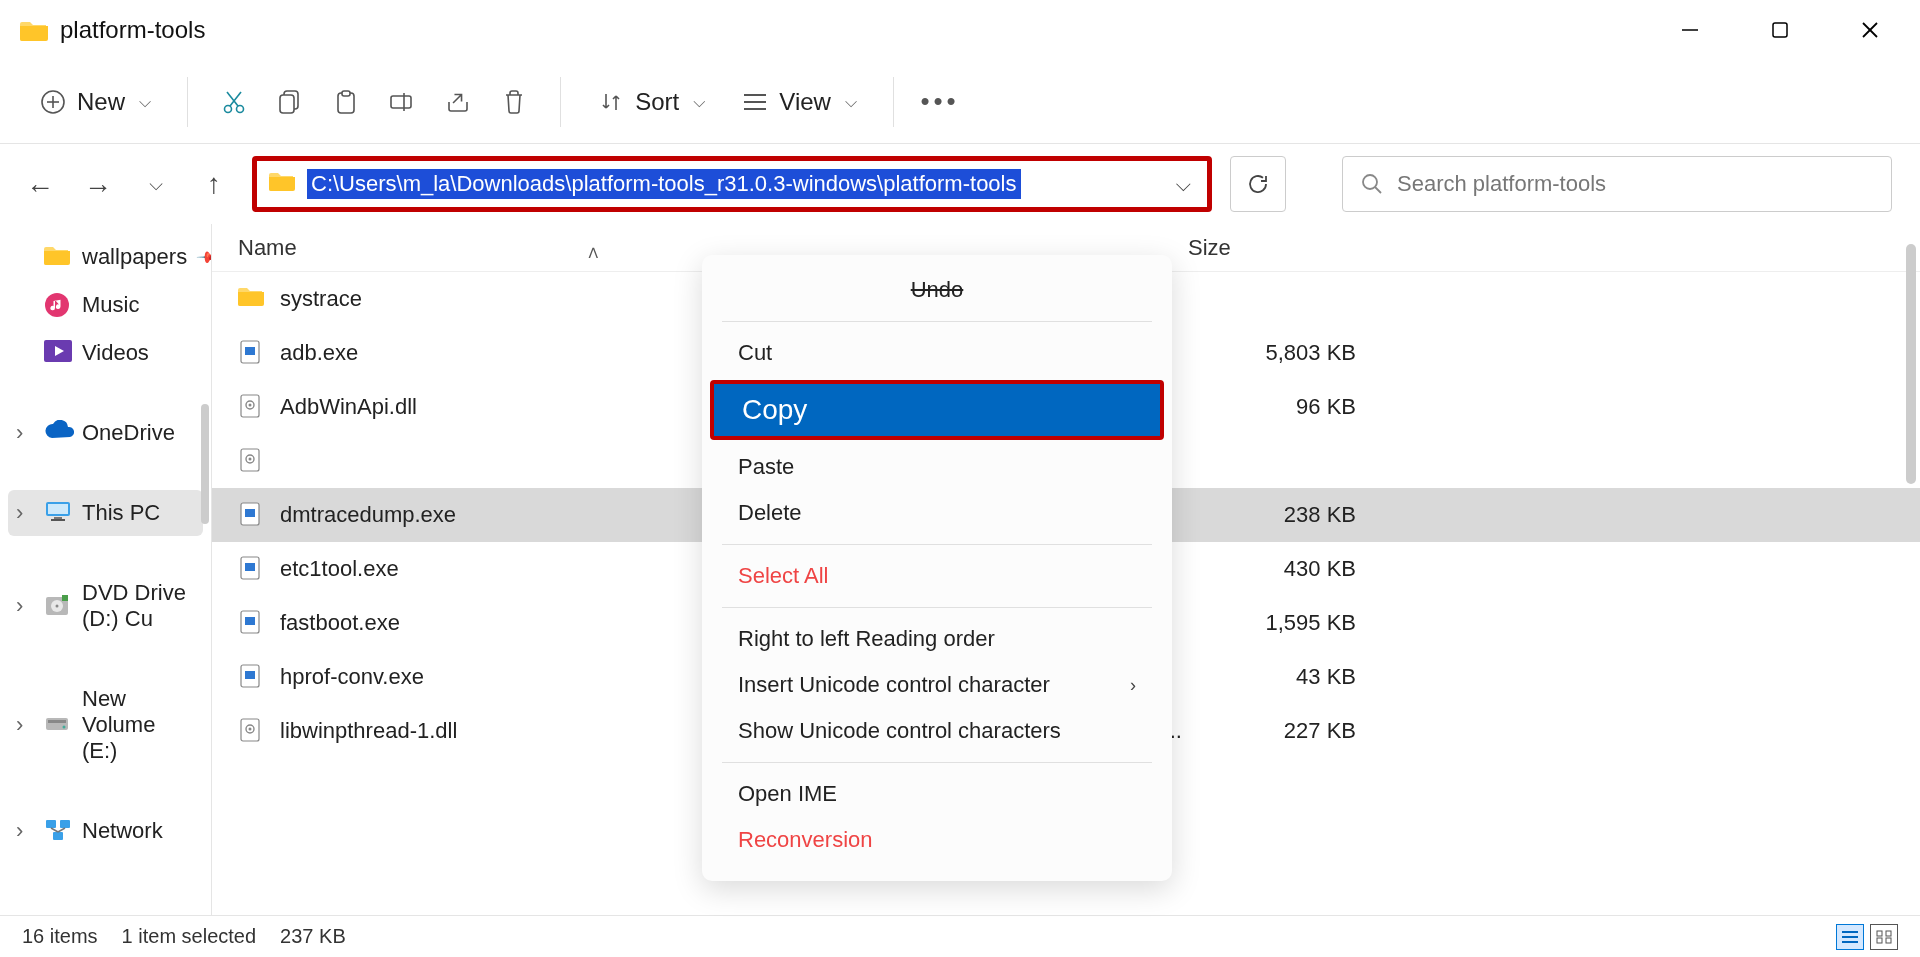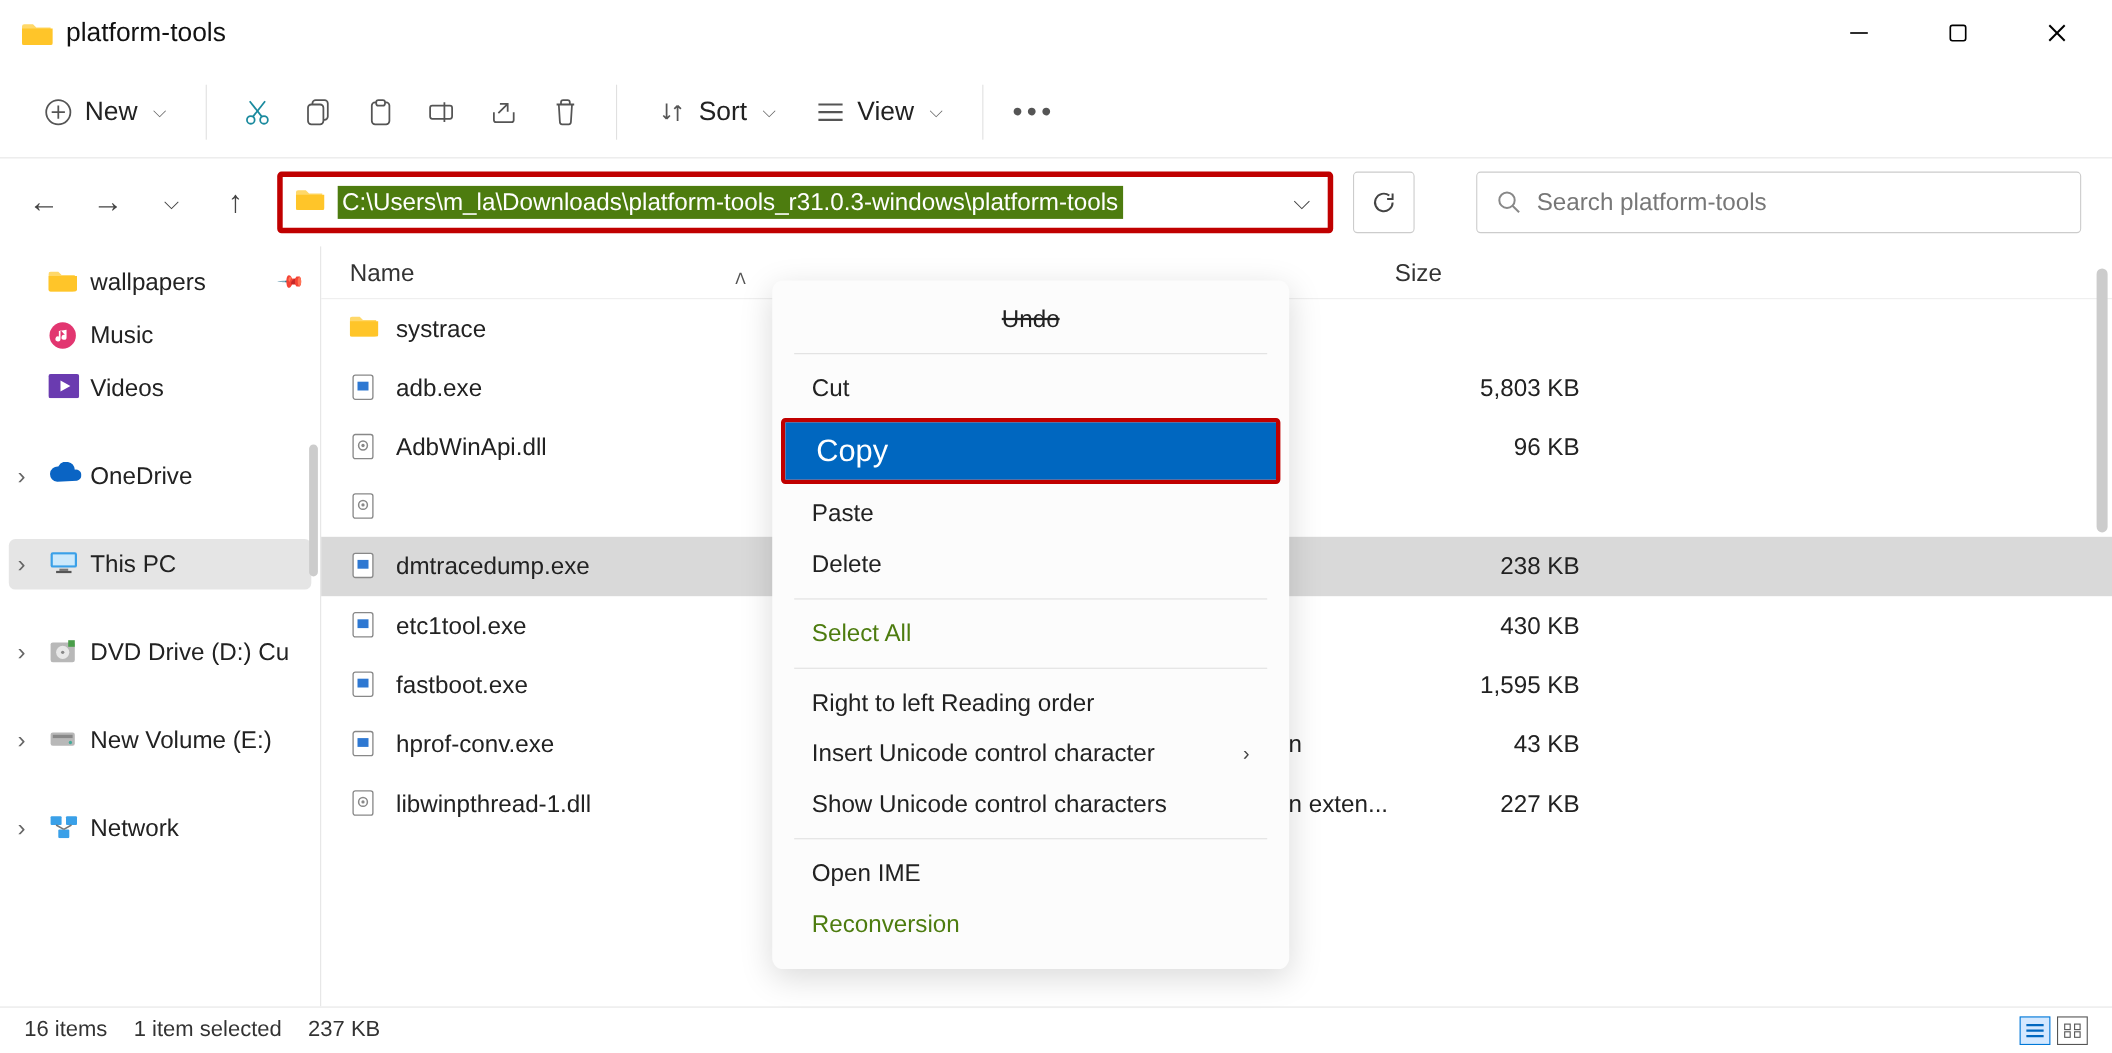--- a/index.html
+++ b/index.html
@@ -125,21 +125,21 @@
       padding: 0 8px 0 6px;
       position: relative;
     }
     .addr-icon {
       width: 28px;
       height: 28px;
       margin: 0 10px 0 6px;
       flex-shrink: 0;
     }
     .addr-text {
-      background: #4d7c0f;
+      background: #1d4ed8;
       color: #fff;
       padding: 2px 4px;
       font-size: 22px;
       white-space: nowrap;
     }
     .addr-chev {
       margin-left: auto;
       color: #444;
       font-size: 20px;
       padding: 0 8px;
@@ -170,21 +170,21 @@
       margin-right: 8px;
     }
     
     .body {
       display: flex;
       height: calc(100% - 60px - 84px - 80px - 42px);
       position: relative;
     }
     
     .sidebar {
-      width: 292px;
+      width: 212px;
       border-right: 1px solid #e5e5e5;
       padding-top: 8px;
       overflow: hidden;
       position: relative;
     }
     .nav-item {
       display: flex;
       align-items: center;
       gap: 12px;
       padding: 10px 8px 10px 36px;
@@ -295,21 +295,21 @@
     .ctx-item {
       padding: 10px 36px;
       font-size: 22px;
       color: #222;
       cursor: pointer;
       display: flex;
       align-items: center;
       justify-content: space-between;
     }
     .ctx-item.disabled {
-      color: #4d7c0f;
+      color: #ef4444;
       cursor: default;
     }
     .ctx-item.strike {
       text-decoration: line-through;
       text-align: left;
       justify-content: center;
     }
     .ctx-highlight {
       border: 4px solid #c00000;
       border-radius: 4px;

